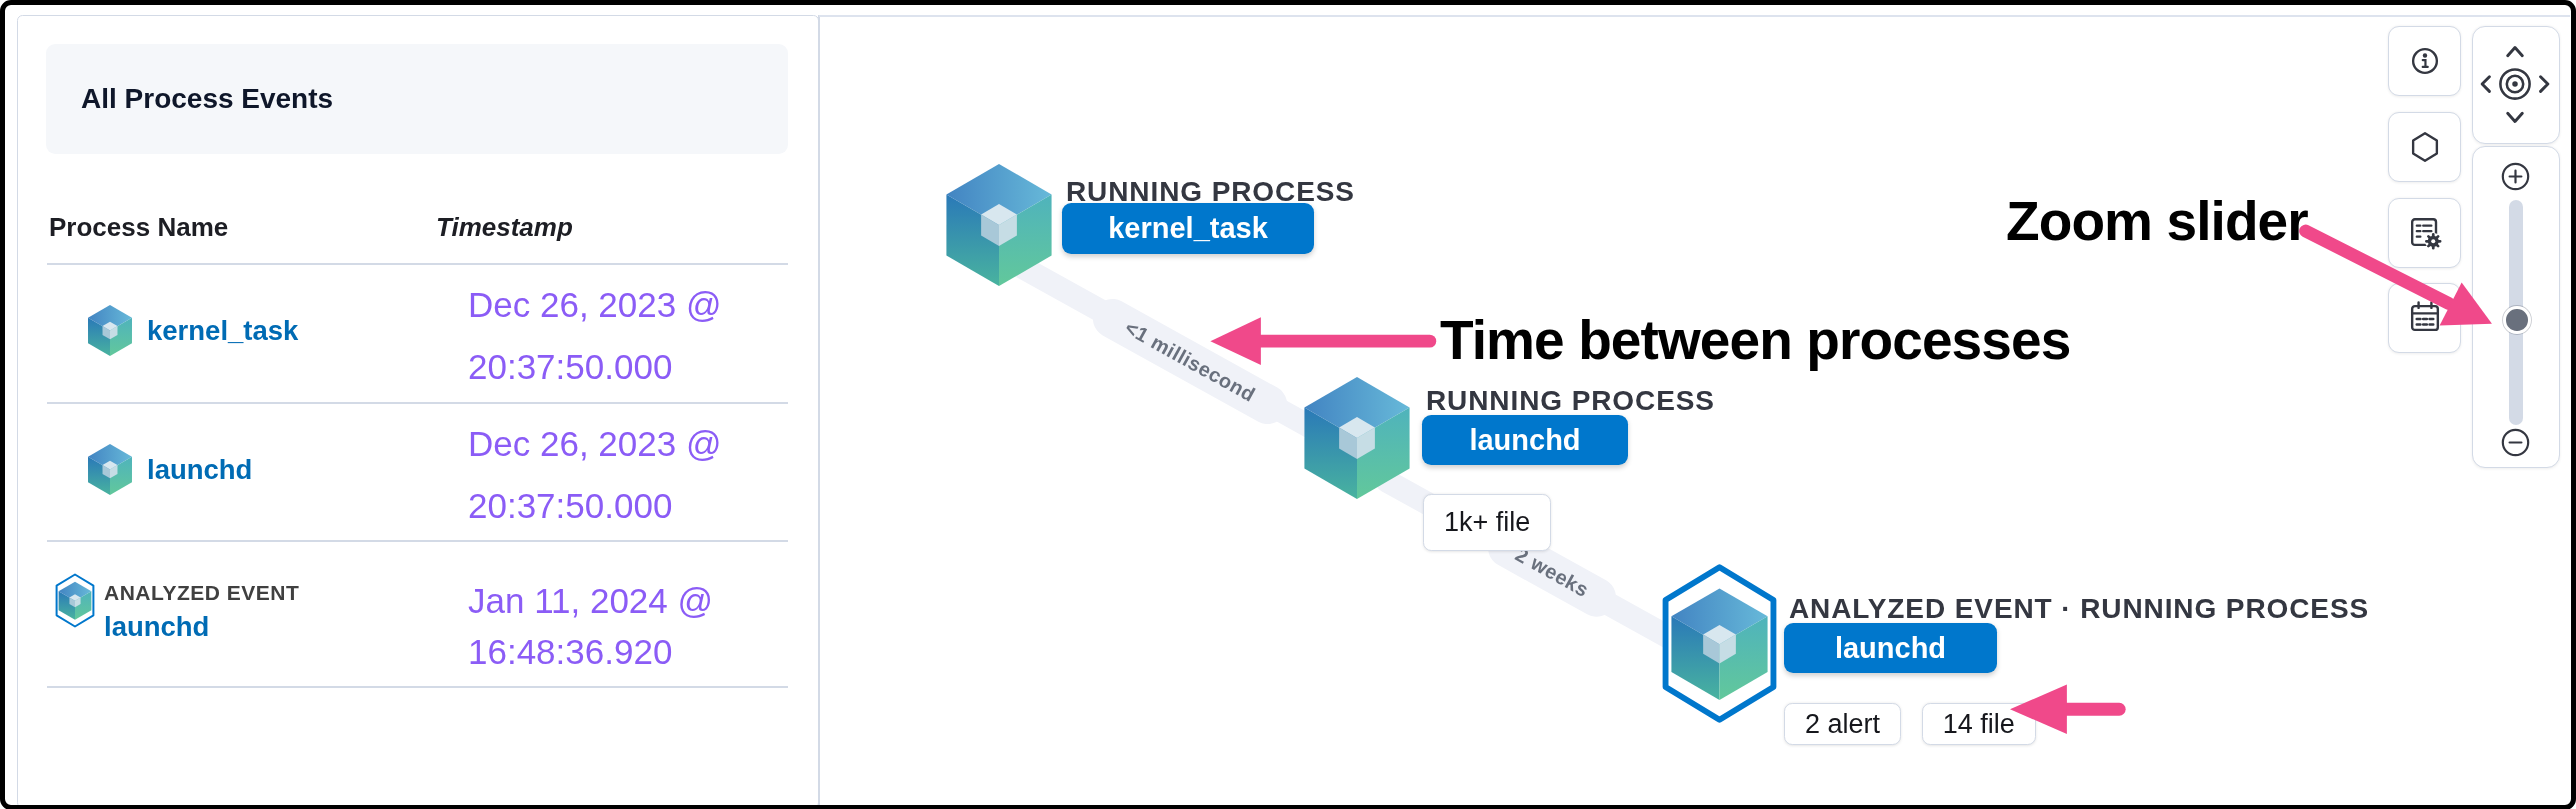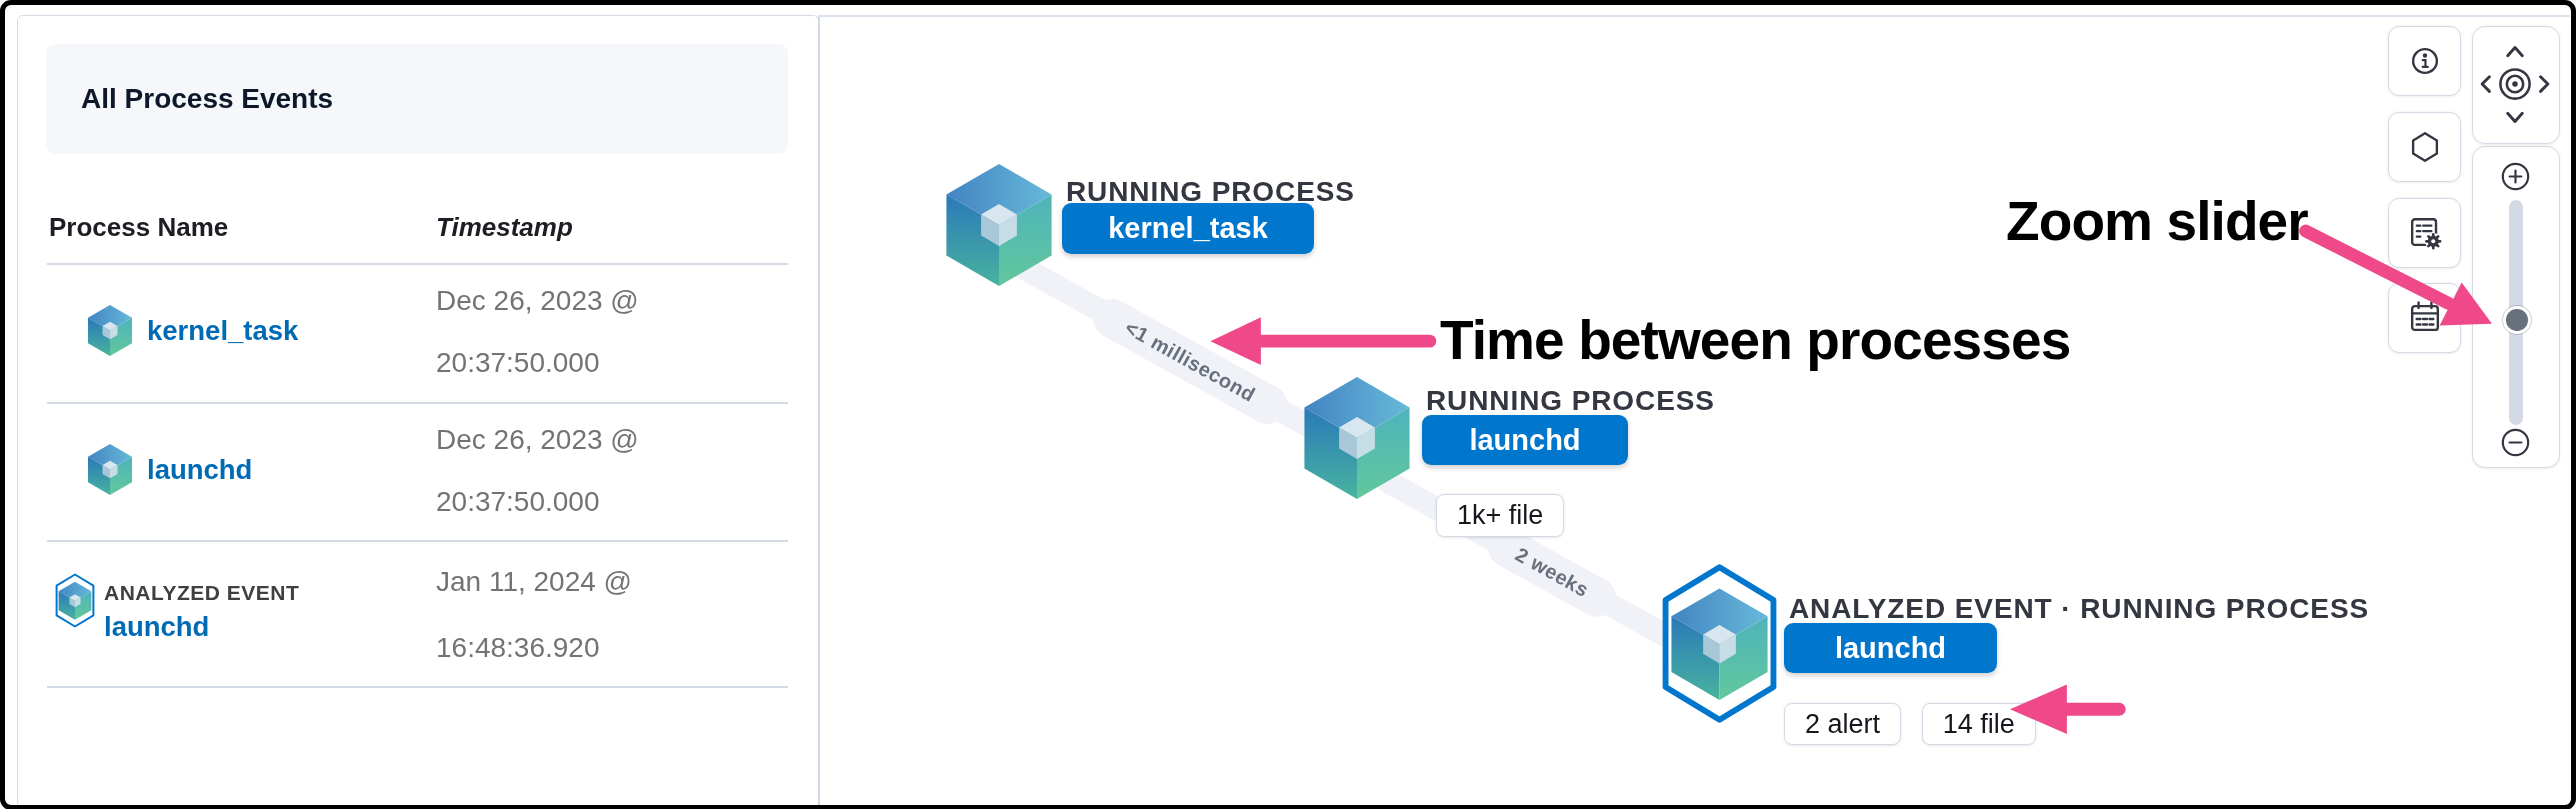--- a/index.html
+++ b/index.html
@@ -12,21 +12,21 @@
 
   
   .left-panel { left:12px; top:10px; width:802px; height:793px;
     border:1.8px solid #d3dae6; border-radius:5.5px; background:#fff; }
   .panel-title-box { left:41px; top:39px; width:742px; height:110px;
     background:#f5f7fa; border-radius:9.2px; display:flex; align-items:center; }
   .panel-title { padding-left:35px; font-size:28px; font-weight:600; color:#0f172a; }
   .col-head { font-size:26px; font-weight:700; color:#1d1e24; }
   .divider { height:1.8px; background:#d3dae6; left:42px; width:741px; }
   .proc-link { color:#006bb4; font-weight:600; font-size:27.5px; text-decoration:none; }
-  .ts { font-size:28px; color:#737373; }
+  .ts { font-size:35px; color:#8b5cf6;margin-left:32px; }
   .analyzed-label { font-size:21px; font-weight:700; color:#404040; letter-spacing:0.5px; }
 
   
   .v-sep { left:813px; top:10px; width:1.8px; height:794px; background:#d3dae6; }
   .top-line { left:814px; top:10px; width:1751px; height:1.8px; background:#dde3ee; }
 
   
   .edge { background:#f0f2f8; height:23px; border-radius:12px; transform-origin:0 50%; }
   .edge-label { background:#f0f2f8; height:39px; border-radius:19px;
     display:flex; align-items:center; justify-content:center;
@@ -127,21 +127,21 @@
   <polygon points="50,0 100,29 50,58 0,29" fill="url(#gTop)"></polygon>
   <polygon points="0,29 50,58 50,116 0,87" fill="url(#gLeft)"></polygon>
   <polygon points="50,58 100,29 100,87 50,116" fill="url(#gRight)"></polygon>
   <polygon points="50,38 67,48 50,58 33,48" fill="#d8e7ef"></polygon>
   <polygon points="33,48 50,58 50,78 33,68" fill="#a8c8d8"></polygon>
   <polygon points="50,58 67,48 67,68 50,78" fill="#c6dde5"></polygon>
           </g>
   </svg></span>
     <span class="abs analyzed-label" style="left:99px; top:576px;">ANALYZED EVENT</span>
     <a class="abs proc-link" style="left:99px; top:606px;" href="#">launchd</a>
-    <span class="abs ts" style="left:431px; top:561px;">Jan 11, 2024 @</span>
+    <span class="abs ts" style="left:431px; top:576px;">Jan 11, 2024 @</span>
     <span class="abs ts" style="left:431px; top:627px;">16:48:36.920</span>
   </div>
 
   <div class="abs v-sep"></div>
   <div class="abs top-line"></div>
 
   <div class="abs edge" style="left:1005px; top:244px; width:383px; transform:rotate(29deg);"></div>
   <div class="abs edge" style="left:1372px; top:459px; width:367px; transform:rotate(29deg);"></div>
 
   <div class="abs edge-label" style="left:1077px; top:337px; width:216px; transform:rotate(29deg);">&lt;1 millisecond</div>
@@ -162,21 +162,21 @@
   <polygon points="50,0 100,29 50,58 0,29" fill="url(#gTop)"></polygon>
   <polygon points="0,29 50,58 50,116 0,87" fill="url(#gLeft)"></polygon>
   <polygon points="50,58 100,29 100,87 50,116" fill="url(#gRight)"></polygon>
   <polygon points="50,38 67,48 50,58 33,48" fill="#d8e7ef"></polygon>
   <polygon points="33,48 50,58 50,78 33,68" fill="#a8c8d8"></polygon>
   <polygon points="50,58 67,48 67,68 50,78" fill="#c6dde5"></polygon>
       </svg></span>
   <div class="abs node-type" style="left:1421px; top:380px;">RUNNING PROCESS</div>
   <button class="abs node-pill" style="left:1417px; top:410px; width:206px; height:50px;">launchd</button>
   <div class="abs" style="left:1418px; top:489px;">
-    <button class="evt-badge" style="height:43px;margin-left:13px;">1k+ file</button>
+    <button class="evt-badge" style="height:57px;">1k+ file</button>
   </div>
 
   <span class="abs" style="left:1650px; top:555px; width:129px; height:167px;"><svg width="100%" height="100%" viewBox="0 0 110 142">
     <path d="M55,6 L101,34 L101,108 L55,136 L9,108 L9,34 Z" fill="#fff" stroke="#0077CC" stroke-width="5" stroke-linejoin="round"></path>
     <g transform="translate(14,24) scale(0.82)">
   <polygon points="50,0 100,29 50,58 0,29" fill="url(#gTop)"></polygon>
   <polygon points="0,29 50,58 50,116 0,87" fill="url(#gLeft)"></polygon>
   <polygon points="50,58 100,29 100,87 50,116" fill="url(#gRight)"></polygon>
   <polygon points="50,38 67,48 50,58 33,48" fill="#d8e7ef"></polygon>
   <polygon points="33,48 50,58 50,78 33,68" fill="#a8c8d8"></polygon>

